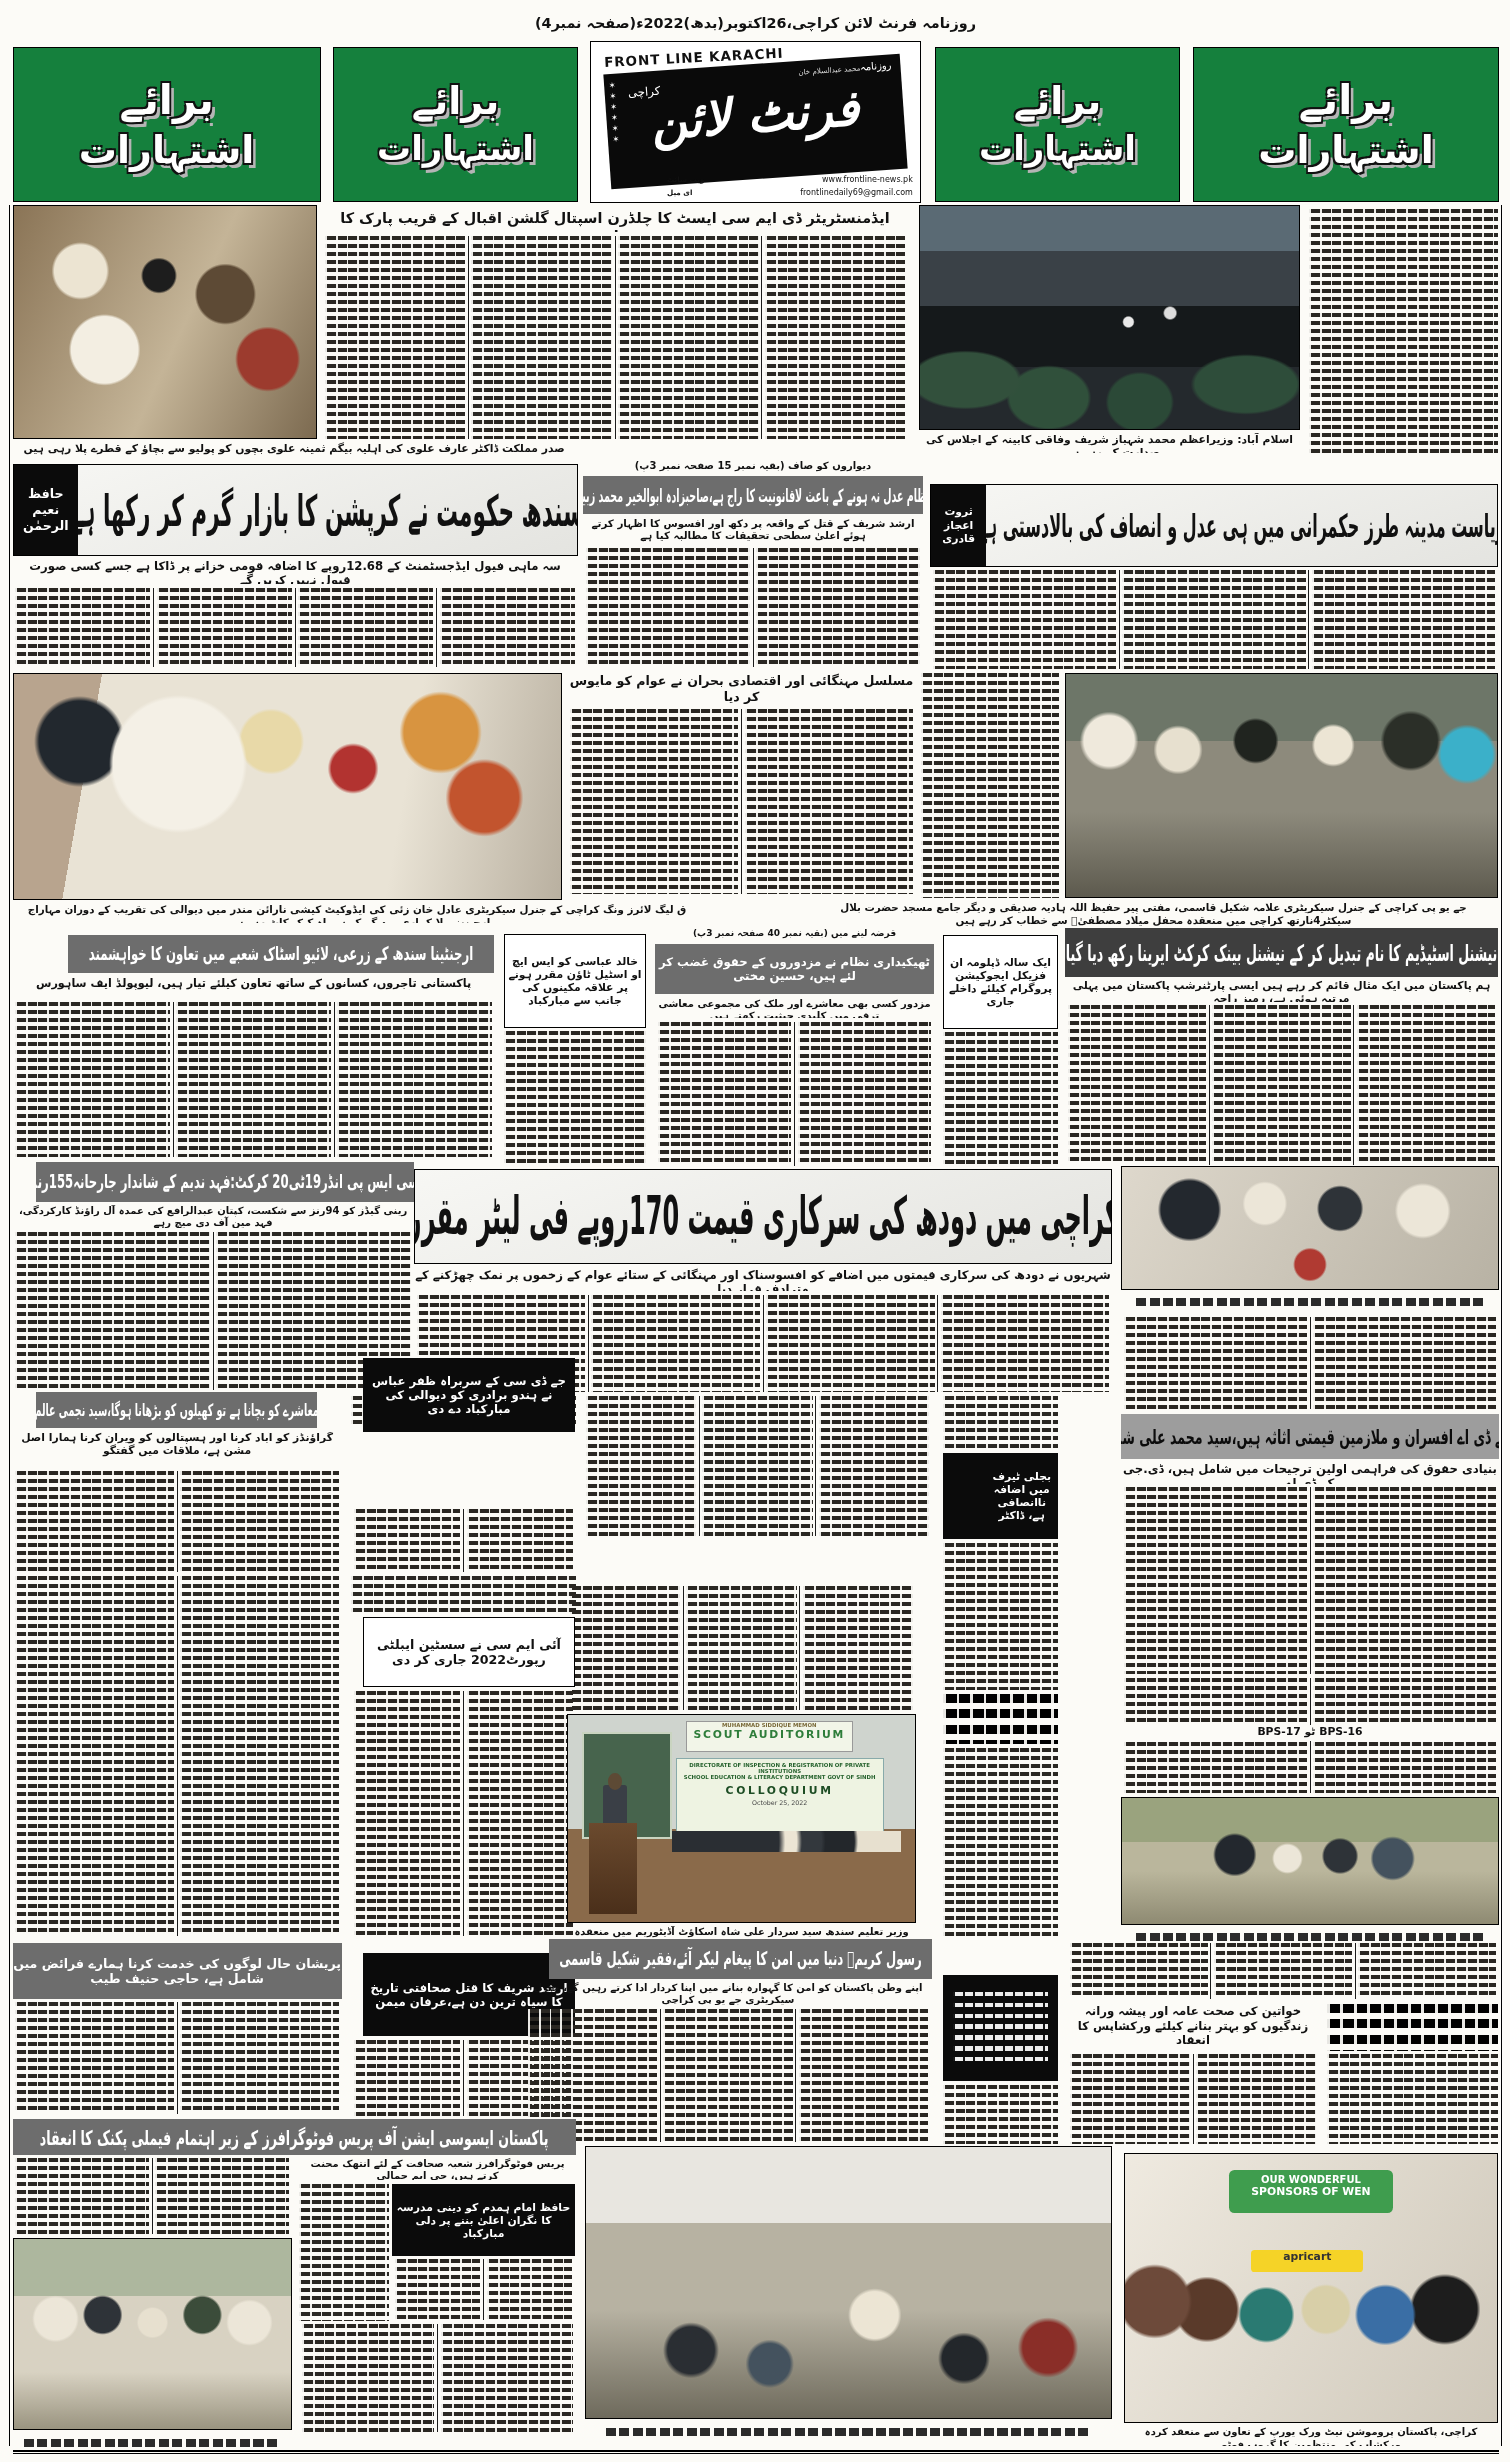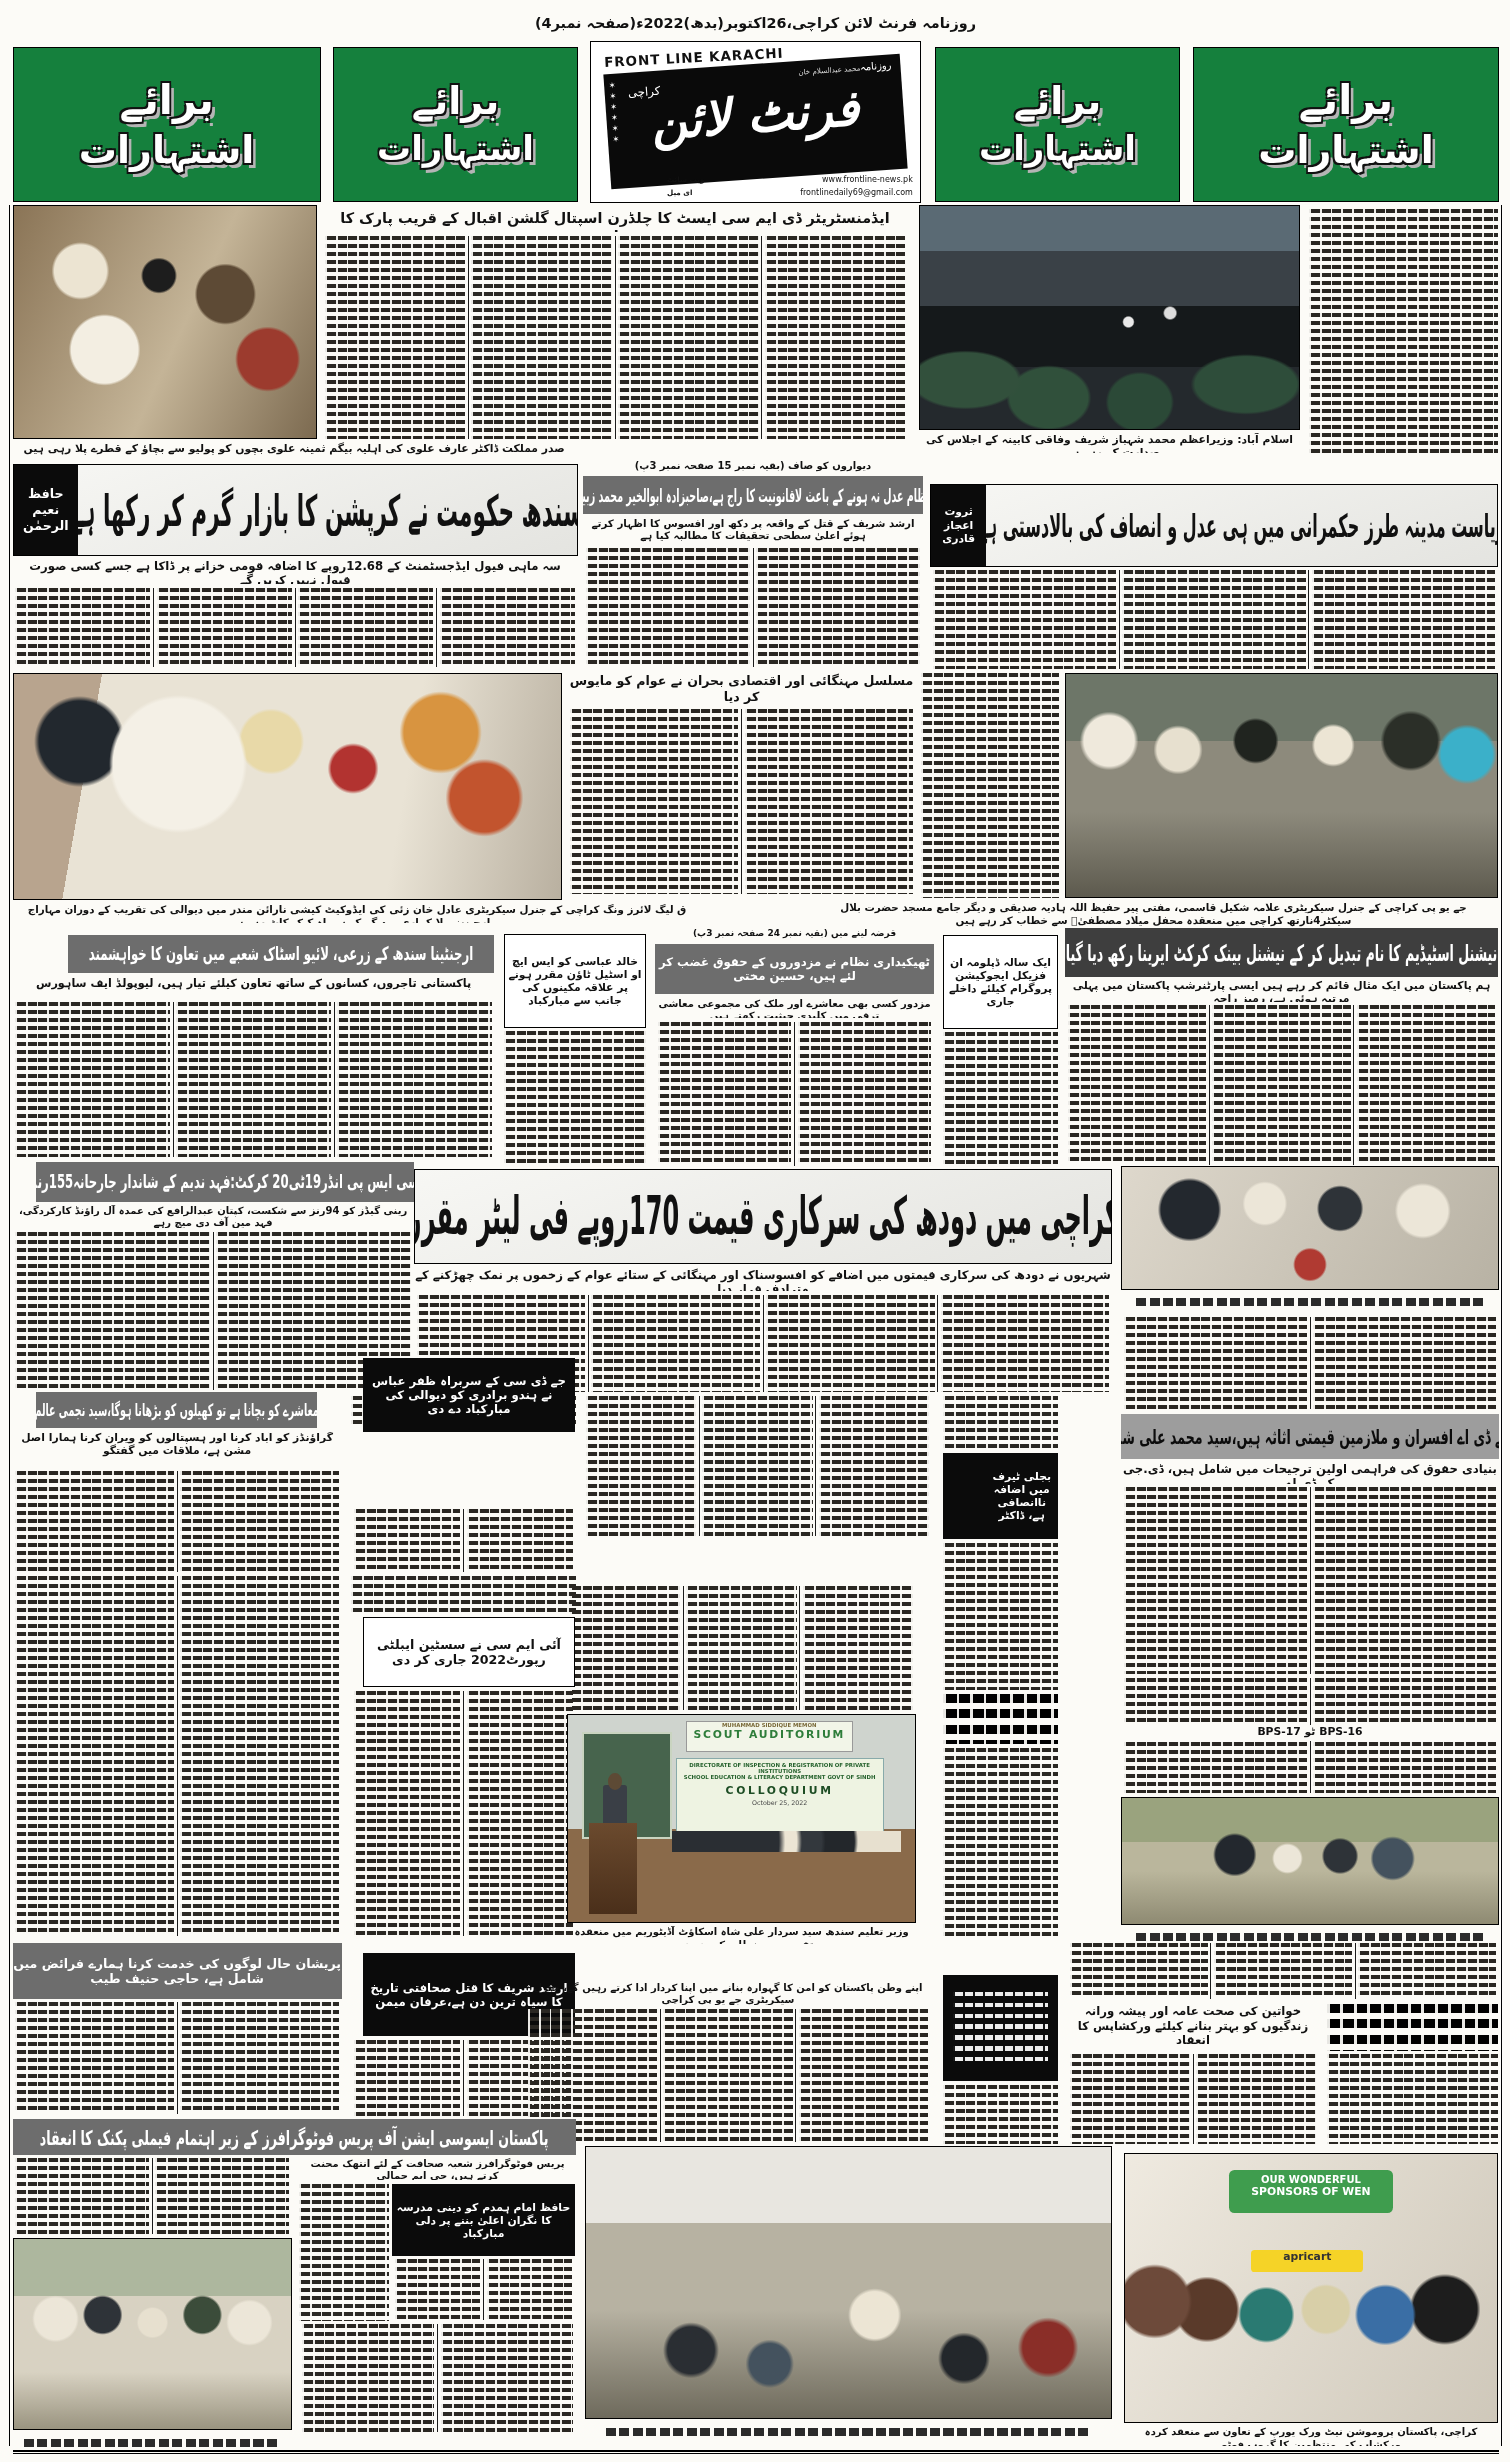--- a/index.html
+++ b/index.html
@@ -232,21 +232,21 @@
       <div class="c">
         <div class="sim"></div>
       </div>
   </div>
 
   <div class="abs boxed" style="left:504px;top:934px;width:142px;height:94px;font-size:10.8px;">خالد عباسی کو ایس ایچ او اسٹیل ٹاؤن مقرر ہونے پر علاقہ مکینوں کی جانب سے مبارکباد</div>
   <div class="abs" style="left:504px;top:1031px;width:142px;height:135px;">
       <div class="sim"></div>
     </div>
 
-  <div class="abs note" style="left:655px;top:928px;width:279px;height:14.4px;">قرضہ لینے میں (بقیہ نمبر 24 صفحہ نمبر 3پ)</div>
+  <div class="abs note" style="left:655px;top:928px;width:279px;height:14.4px;">قرضہ لینے میں (بقیہ نمبر 40 صفحہ نمبر 3پ)</div>
   <div class="abs band gray" style="left:655px;top:944px;width:279px;height:50px;font-size:11.7px;">ٹھیکیداری نظام نے مزدوروں کے حقوق غضب کر لئے ہیں، حسین مختی</div>
   <div class="abs sub" style="left:655px;top:998px;width:279px;height:20px;font-size:10px;">مزدور کسی بھی معاشرے اور ملک کی مجموعی معاشی ترقی میں کلیدی حیثیت رکھتے ہیں</div>
   <div class="abs cols" style="left:655px;top:1022px;width:279px;height:144px;">
     <div class="c">
         <div class="sim"></div>
       </div>
       <div class="c">
         <div class="sim"></div>
       </div>
   </div>
@@ -479,20 +479,23 @@
   <div class="abs bb" style="left:363px;top:1953px;width:212px;height:83px;font-size:11.7px;">ارشد شریف کا قتل صحافتی تاریخ کا سیاہ ترین دن ہے،عرفان میمن</div>
   <div class="abs cols" style="left:351px;top:2040px;width:225px;height:76px;">
     <div class="c">
         <div class="sim"></div>
       </div>
       <div class="c">
         <div class="sim"></div>
       </div>
   </div>
 
+  <div class="abs band gray" style="left:549px;top:1939px;width:383px;height:40px;font-size:11.7px;white-space:nowrap;">
+       <span class="tall16">رسول کریمؐ دنیا میں امن کا پیغام لیکر آئے،فقیر شکیل قاسمی</span>
+    </div>
   <div class="abs sub" style="left:525px;top:1982px;width:406px;height:23.4px;font-size:10px;">اپنے وطن پاکستان کو امن کا گہوارہ بنانے میں اپنا کردار ادا کرتے رہیں گے، جنرل سیکریٹری جے یو پی کراچی</div>
   <div class="abs cols" style="left:525px;top:2009px;width:406px;height:133px;">
     <div class="c">
         <div class="sim"></div>
       </div>
       <div class="c">
         <div class="sim"></div>
       </div>
       <div class="c">
         <div class="sim"></div>

